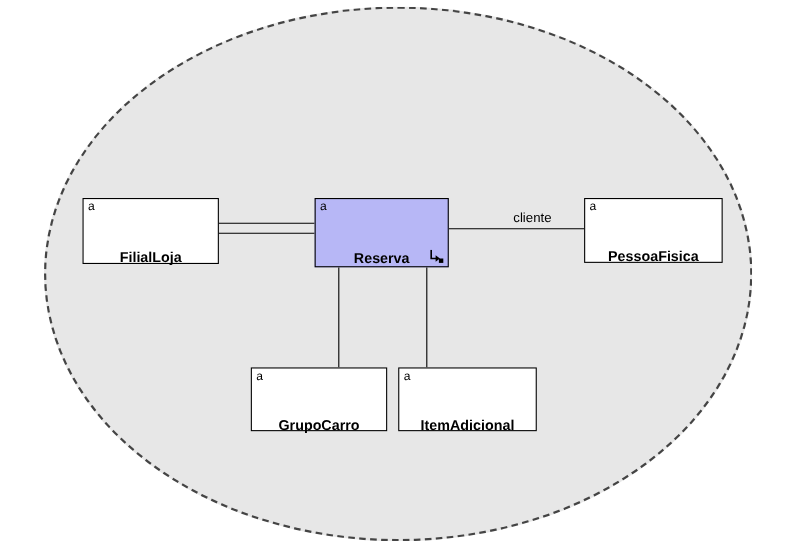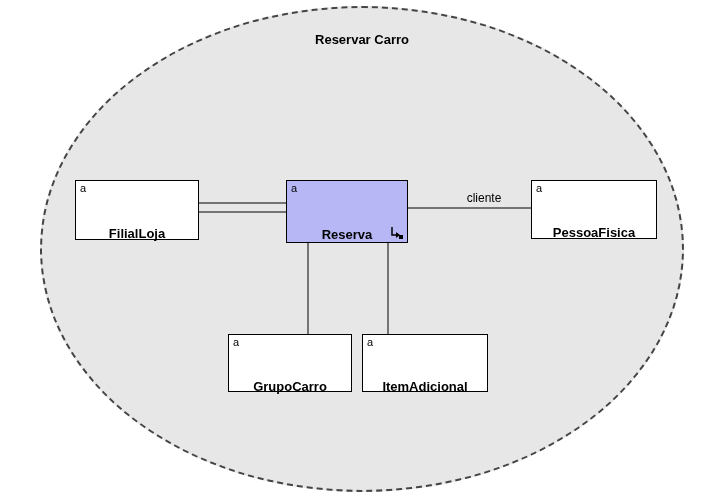--- a/index.html
+++ b/index.html
@@ -93,21 +93,20 @@
   .n-grupocarro   { left: 228px; top: 334px; width: 124px; height: 58px; }
   .n-itemadicional{ left: 362px; top: 334px; width: 126px; height: 58px; }
 </style>
 </head>
 <body>
 
 <div class="canvas">
 
   <div class="package-ellipse"></div>
 
-  <div class="diagram-title">Reservar Carro</div>
 
   <svg class="edges" width="724" height="503" viewBox="0 0 724 503">
     <line x1="199" y1="203" x2="286" y2="203"></line>
     <line x1="199" y1="212" x2="286" y2="212"></line>
     <line x1="408" y1="208" x2="531" y2="208"></line>
     <line x1="308" y1="243" x2="308" y2="334"></line>
     <line x1="388" y1="243" x2="388" y2="334"></line>
     <text class="edge-label" x="484" y="202" text-anchor="middle">cliente</text>
   </svg>
 

